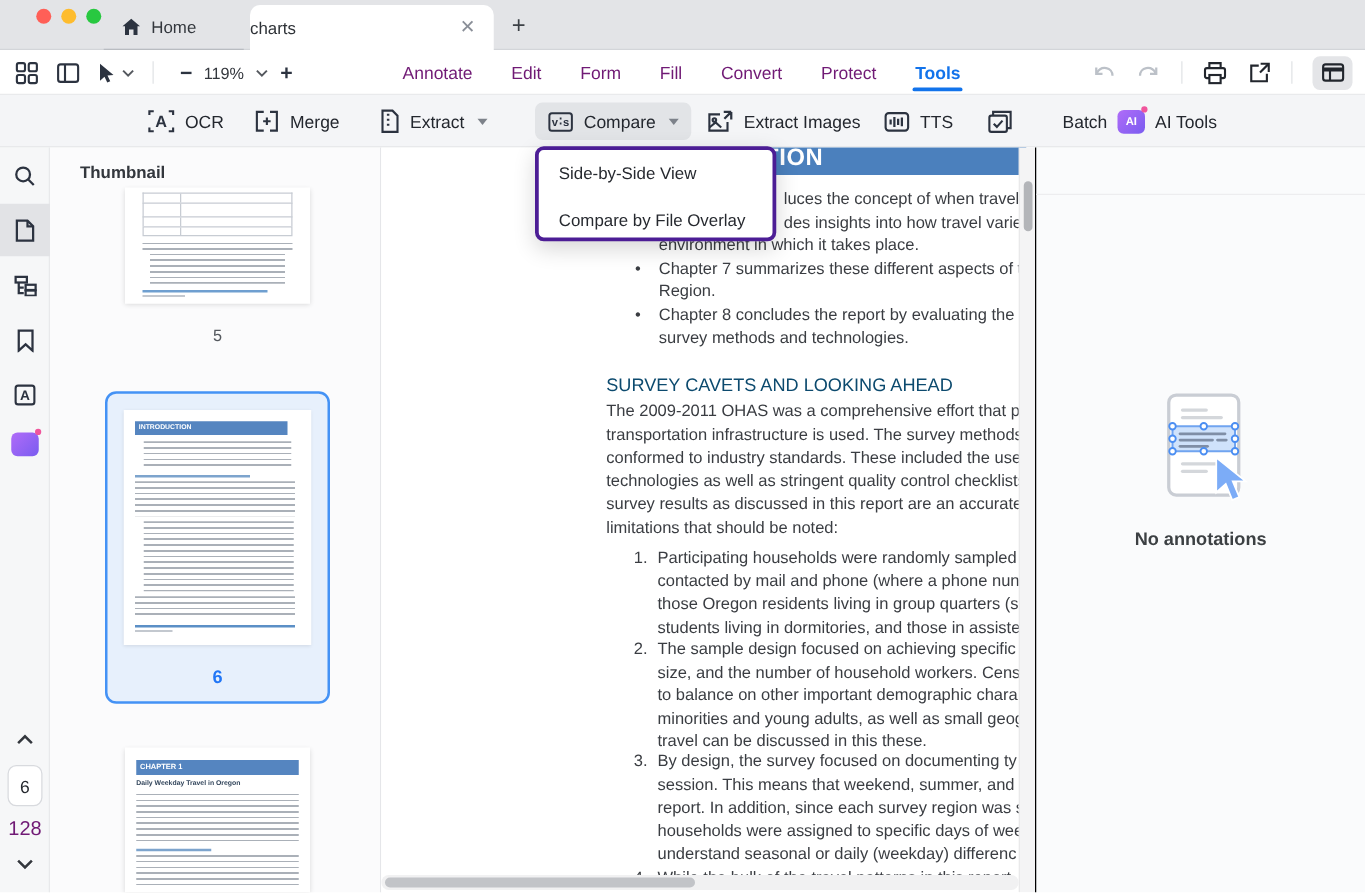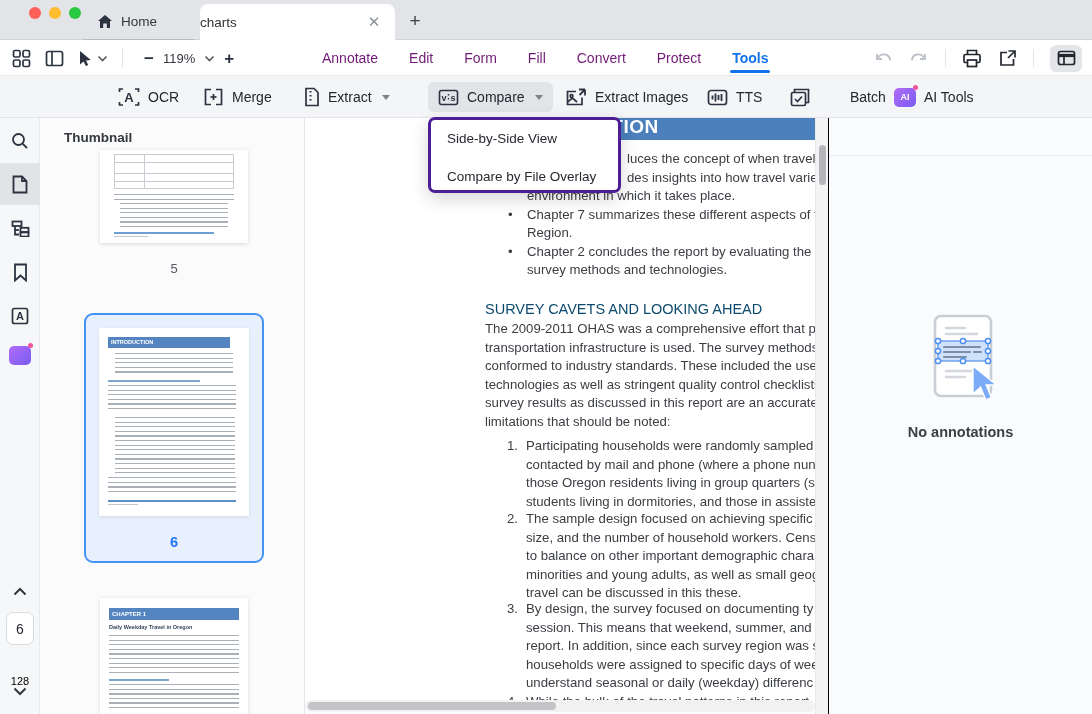--- a/index.html
+++ b/index.html
@@ -42,21 +42,21 @@
 
   
   .dropdown { position:absolute; left:428px; top:117px; width:193px; height:76px; background:#fff; border:3px solid #4c1d95; border-radius:7px; box-shadow:0 6px 18px rgba(0,0,0,.16); z-index:50; overflow:hidden; }
   .dd-item { height:38px; line-height:38px; padding:0 16px; font-size:13.5px; color:#26292f; white-space:nowrap; }
 
   
   .rail { position:absolute; left:0; top:118px; width:40px; height:596px; background:#f6f7f8; border-right:1px solid #e8e9eb; }
   .railsel { position:absolute; left:0; top:45px; width:40px; height:42px; background:#e2e3e6; }
   .railicon { position:absolute; left:0; width:40px; height:24px; display:flex; align-items:center; justify-content:center; }
   .pagebox { position:absolute; left:6px; top:494px; width:28px; height:33px; background:#fff; border:1px solid #d8dade; border-radius:7px; font-size:14px; color:#26292f; display:flex; align-items:center; justify-content:center; }
-  .pagetotal { position:absolute; left:0; top:537px; width:40px; text-align:center; font-size:11px; color:#000000;margin-top:20px; }
+  .pagetotal { position:absolute; left:0; top:537px; width:40px; text-align:center; font-size:16px; color:#701a75; }
 
   
   .thumbpanel { position:absolute; left:40px; top:118px; width:265px; height:596px; background:#fbfbfc; border-right:1px solid #e5e6e9; }
   .tp-title { position:absolute; left:24px; top:12px; font-size:13.5px; font-weight:700; color:#33373d; }
   .card { position:absolute; background:#fff; box-shadow:0 1px 4px rgba(0,0,0,.14); }
   .tlines { background:repeating-linear-gradient(to bottom,#aab0b8 0,#aab0b8 1.3px,transparent 1.3px,transparent 4.6px); }
   .tlines-lt { background:repeating-linear-gradient(to bottom,#c3c8cf 0,#c3c8cf 1.3px,transparent 1.3px,transparent 4.6px); }
   .thumb-num { position:absolute; width:148px; text-align:center; font-size:13px; color:#54585e; }
   .selwrap { position:absolute; left:44px; top:195px; width:180px; height:250px; background:#e7f0fc; border:2px solid #4492f5; border-radius:9px; }
   .selnum { position:absolute; left:0; top:219px; width:100%; text-align:center; font-size:14.5px; font-weight:700; color:#2176f6; }
@@ -372,21 +372,21 @@
     <div class="li" style="left:203px; top:87.5px;">
       <span class="mk">•</span>
       <div class="tx">
           <div>Chapter 7 summarizes these different aspects of t</div>
           <div>Region.</div>
         </div>
     </div>
     <div class="li" style="left:203px; top:124.5px;">
       <span class="mk">•</span>
       <div class="tx">
-          <div>Chapter 2 concludes the report by evaluating the</div>
+          <div>Chapter 8 concludes the report by evaluating the</div>
           <div>survey methods and technologies.</div>
         </div>
     </div>
 
     <div class="h2blue">SURVEY CAVETS AND LOOKING AHEAD</div>
 
     <div class="dl" style="left:180px; top:202px;">The 2009-2011 OHAS was a comprehensive effort that p</div>
     <div class="dl" style="left:180px; top:220.5px;">transportation infrastructure is used. The survey methods</div>
     <div class="dl" style="left:180px; top:239px;">conformed to industry standards. These included the use</div>
     <div class="dl" style="left:180px; top:257.5px;">technologies as well as stringent quality control checklists</div>

